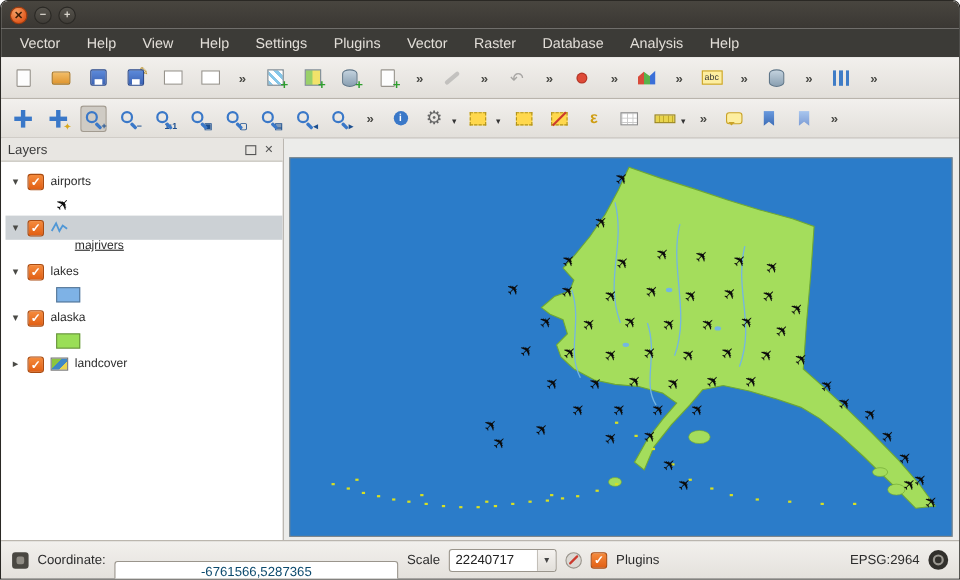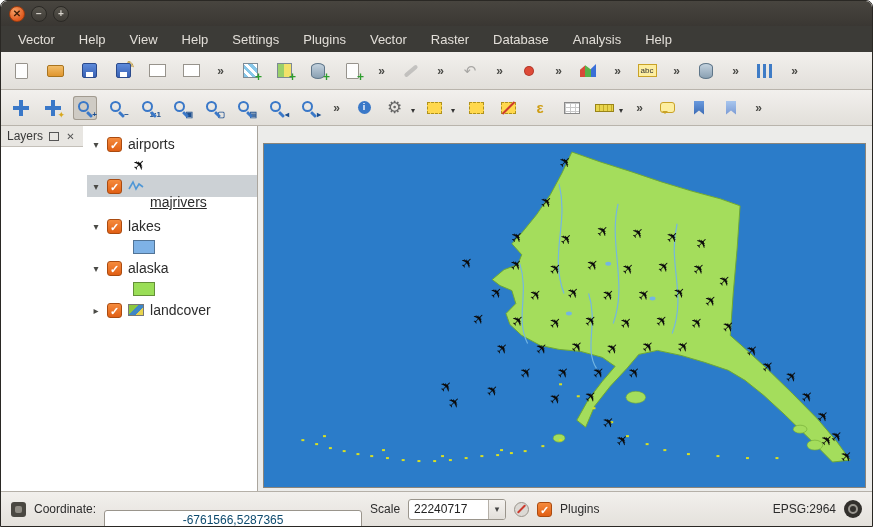--- a/index.html
+++ b/index.html
@@ -56,31 +56,31 @@
   .sigma { color:#cf9d12; font-weight:bold; font-size:15px; }
   .table i { width:16px; height:12px; background:#fff; border:1px solid #8a8a8a; background-image:linear-gradient(#c9c9c9 1px,transparent 1px),linear-gradient(90deg,#c9c9c9 1px,transparent 1px); background-size:5px 4px; }
   .ruler i { width:19px; height:8px; background:repeating-linear-gradient(to right,#e8d44d 0 3px,#c3ab28 3px 4px); border:1px solid #998418; }
   .tip i { width:15px; height:11px; background:#fdeea0; border:1px solid #c9a227; border-radius:3px; }
   .tip::after { content:""; position:absolute; width:0; height:0; border:3px solid transparent; border-top-color:#c9a227; left:7px; bottom:3px; }
   .bookmark i { width:10px; height:14px; background:linear-gradient(#6a9ade,#3a6ab4); clip-path:polygon(0 0,100% 0,100% 100%,50% 72%,0 100%); }
   .bookmark.light i { background:linear-gradient(#a8c6ee,#7a9ad4); }
 
   
   .main { flex:1; display:flex; min-height:0; background:#ececea; }
-  .layers-panel { width:257px; flex:none; display:flex; flex-direction:row; background:#fff; border-right:1px solid #aba69e; }
+  .layers-panel { width:257px; flex:none; display:flex; flex-direction:column; background:#fff; border-right:1px solid #aba69e; }
   .panel-header { height:21px; flex:none; background:#e8e6e2; display:flex; align-items:center; padding:0 6px; border-bottom:1px solid #c4c0b9; }
   .panel-title { font-size:12px; color:#3a3a3a; flex:1; }
   .ph-ic { width:13px; height:13px; display:flex; align-items:center; justify-content:center; color:#555; font-size:10px; margin-left:4px; }
   .ph-ic.float::before { content:""; width:8px; height:7px; border:1px solid #555; display:block; }
   .layer-tree { flex:1; padding:7px 0 0 4px; overflow:hidden; }
   .layer-row { height:22px; display:flex; align-items:center; gap:6px; padding-left:4px; }
   .layer-row.selected { background:#ccd1d5; }
   .tri { width:10px; font-size:10px; color:#4a4a46; text-align:center; }
   .cbx { width:15px; height:15px; flex:none; background:linear-gradient(#f58b3d,#e15f14); border:1px solid #aa4b10; border-radius:3px; color:#fff; font-size:11px; line-height:14px; text-align:center; font-weight:bold; }
-  .lyr-lbl { font-size:14px; color:#2c2c2c; }
+  .lyr-lbl { font-size:11px; color:#2c2c2c; }
   .lyr-lbl.ul { text-decoration:underline;margin-top:32px; }
   .layer-sub { height:20px; display:flex; align-items:center; padding-left:46px; }
   .swatch { width:22px; height:14px; border:1px solid rgba(0,0,0,.35); display:inline-block; }
   .plane { display:inline-block; transform:rotate(-45deg); font-size:15px; color:#0b0b0b; }
   .sym-line svg { display:block; }
   .sym-raster { width:16px; height:12px; display:inline-block; border:1px solid #777; background:linear-gradient(135deg,#8cc63f 0 40%,#3f87c6 40% 70%,#e8d44d 70%); }
   .gap-after { margin-bottom:18px; }
 
   .map-wrap { flex:1; padding:17px 6px 3px 5px; min-width:0; }
   .map-frame { width:100%; height:100%; border:1px solid #8a857c; background:#2b7cc9; }

